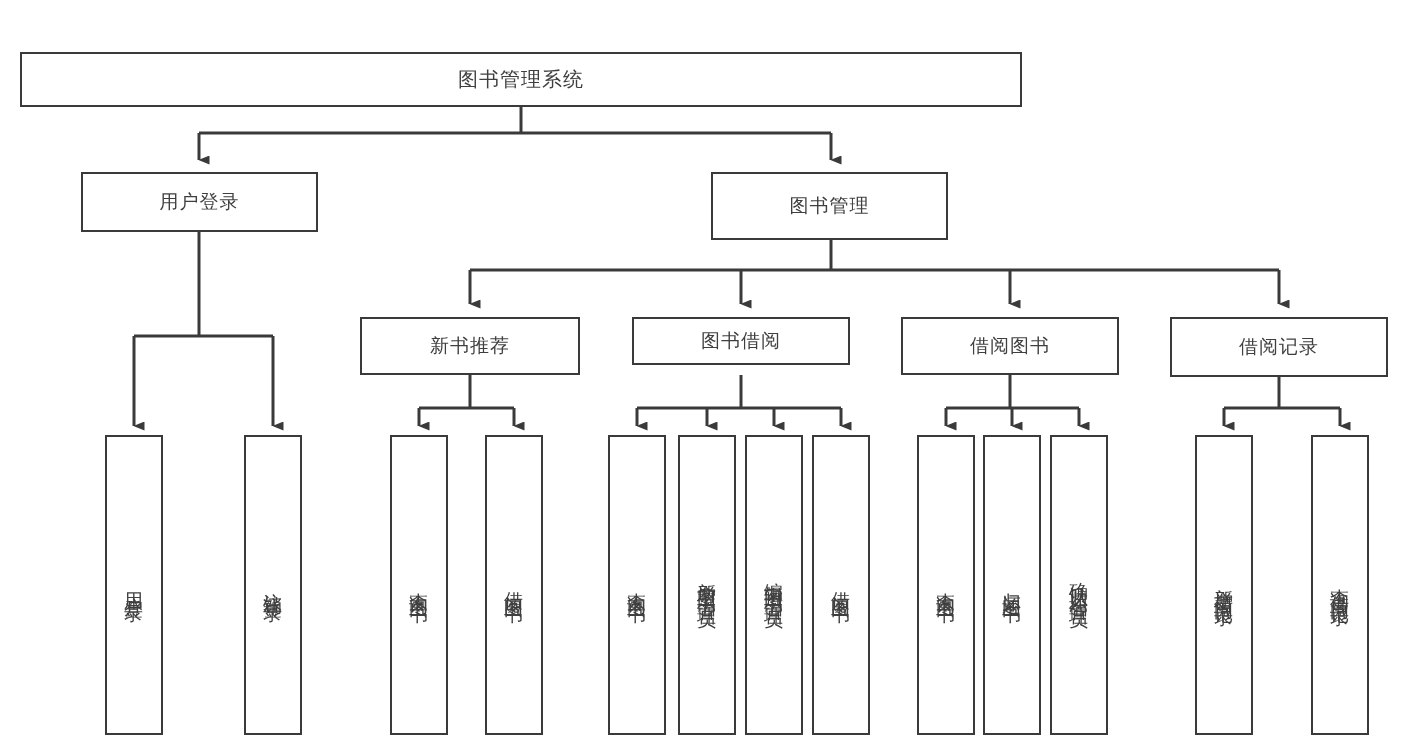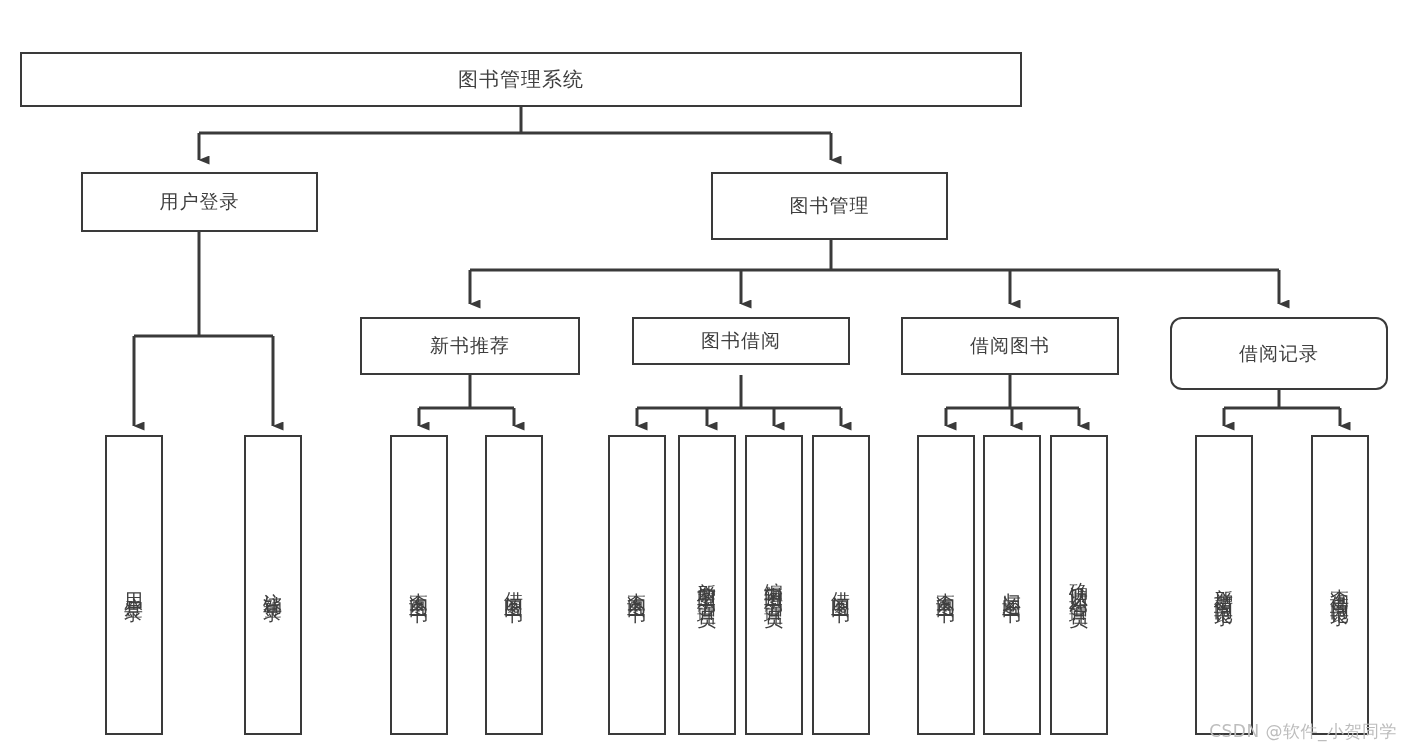--- a/index.html
+++ b/index.html
@@ -107,21 +107,21 @@
   </svg>
 
   <div class="node h root" style="left:20px;top:13px;width:1002px;height:55px;margin-top:39px;">图书管理系统</div>
 
   <div class="node h" style="left:81px;top:172px;width:237px;height:60px;">用户登录</div>
   <div class="node h" style="left:711px;top:172px;width:237px;height:68px;">图书管理</div>
 
   <div class="node h" style="left:360px;top:317px;width:220px;height:58px;">新书推荐</div>
   <div class="node h" style="left:632px;top:317px;width:218px;height:48px;">图书借阅</div>
   <div class="node h" style="left:901px;top:317px;width:218px;height:58px;">借阅图书</div>
-  <div class="node h" style="left:1170px;top:317px;width:218px;height:73px;border-radius:12px;">借阅记录</div>
+  <div class="node h" style="left:1170px;top:317px;width:218px;height:60px;">借阅记录</div>
 
   <div class="node v" style="left:105px;top:435px;width:58px;height:300px;">
     <span class="vtxt">用户登录</span>
   </div>
   <div class="node v" style="left:244px;top:435px;width:58px;height:300px;">
     <span class="vtxt">注销登录</span>
   </div>
 
   <div class="node v" style="left:390px;top:435px;width:58px;height:300px;">
     <span class="vtxt">查询图书</span>
@@ -153,15 +153,14 @@
     <span class="vtxt">确认归还（管理员）</span>
   </div>
 
   <div class="node v" style="left:1195px;top:435px;width:58px;height:300px;">
     <span class="vtxt">新增借阅记录</span>
   </div>
   <div class="node v" style="left:1311px;top:435px;width:58px;height:300px;">
     <span class="vtxt">查询借阅记录</span>
   </div>
 
-  <div class="watermark">CSDN @软件_小贺同学</div>
 
 </div>
 
 </body></html>

